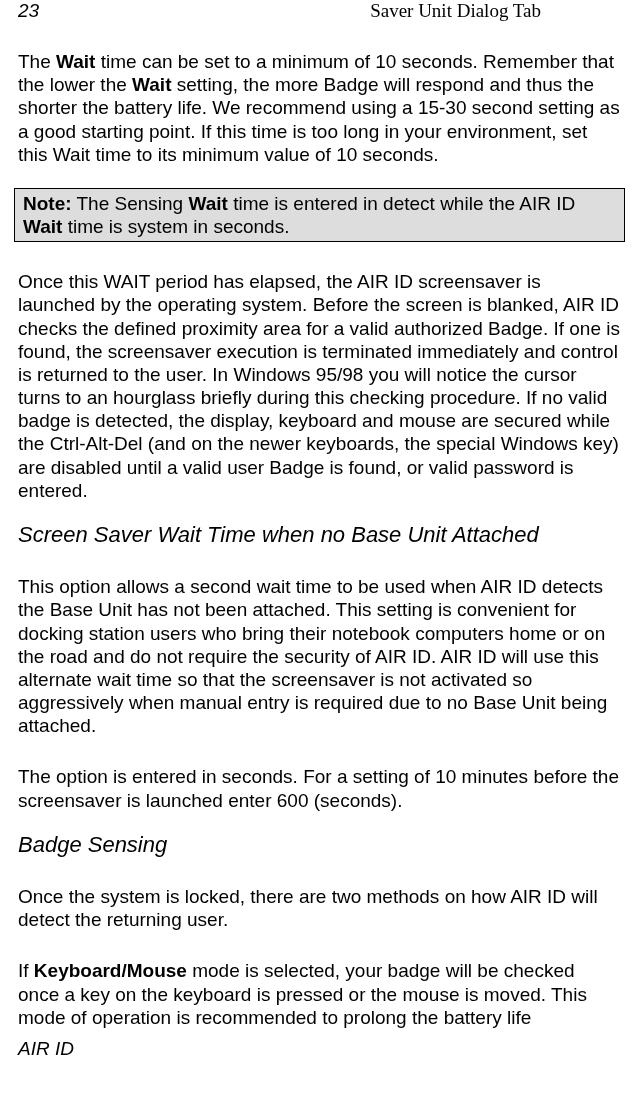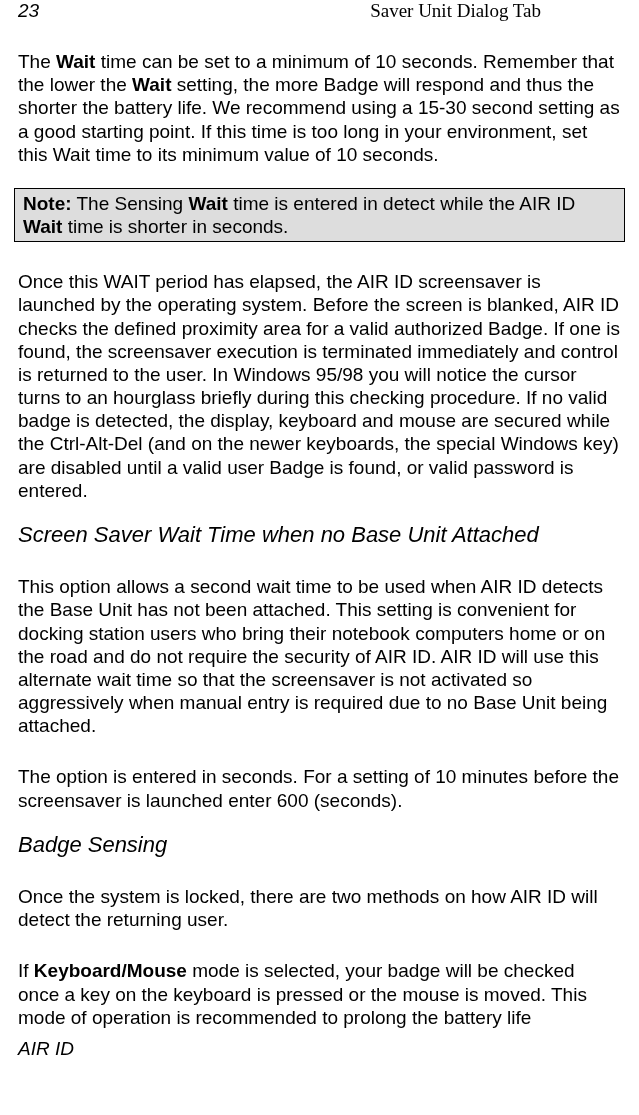--- a/index.html
+++ b/index.html
@@ -73,21 +73,21 @@
   <span class="page-number">23</span>
   <span class="header-title">Saver Unit Dialog Tab</span>
 </div>
 
 <p class="body-para">
   <span>The </span><span class="bold">Wait</span><span> time can be set to a minimum of 10 seconds. Remember that the lower the </span><span class="bold">Wait</span><span> setting, the more Badge will respond and thus the shorter the battery life.  We recommend using a 15-30 second setting as a good starting point. If this time is too long in your environment, set this Wait time to its minimum value of 10 seconds.</span>
 </p>
 
 <div class="note-box">
   <p class="note-text">
-    <span class="bold">Note:</span><span> The Sensing </span><span class="bold">Wait</span><span> time is entered in detect while the AIR ID </span><span class="bold">Wait</span><span> time is shorter in seconds.</span>
+    <span class="bold">Note:</span><span> The Sensing </span><span class="bold">Wait</span><span> time is entered in detect while the AIR ID </span><span class="bold">Wait</span><span> time is system in seconds.</span>
   </p>
 </div>
 
 <p class="body-para">Once this WAIT period has elapsed, the AIR ID screensaver is launched by the operating system.  Before the screen is blanked, AIR ID checks the defined proximity area for a valid authorized Badge.  If one is found, the screensaver execution is terminated immediately and control is returned to the user.  In Windows 95/98 you will notice the cursor turns to an hourglass briefly during this checking procedure.  If no valid badge is detected, the display, keyboard and mouse are secured while the Ctrl-Alt-Del (and on the newer keyboards, the special Windows key) are disabled until a valid user Badge is found, or valid password is entered.</p>
 
 <h2 class="section-heading">Screen Saver Wait Time when no Base Unit Attached</h2>
 
 <p class="body-para">This option allows a second wait time to be used when AIR ID detects the Base Unit has not been attached. This setting is convenient for docking station users who bring their notebook computers home or on the road and do not require the security of AIR ID. AIR ID will use this alternate wait time so that the screensaver is not activated so aggressively when manual entry is required due to no Base Unit being attached.</p>
 
 <p class="body-para">The option is entered in seconds. For a setting of 10 minutes before the screensaver is launched enter 600 (seconds).</p>

